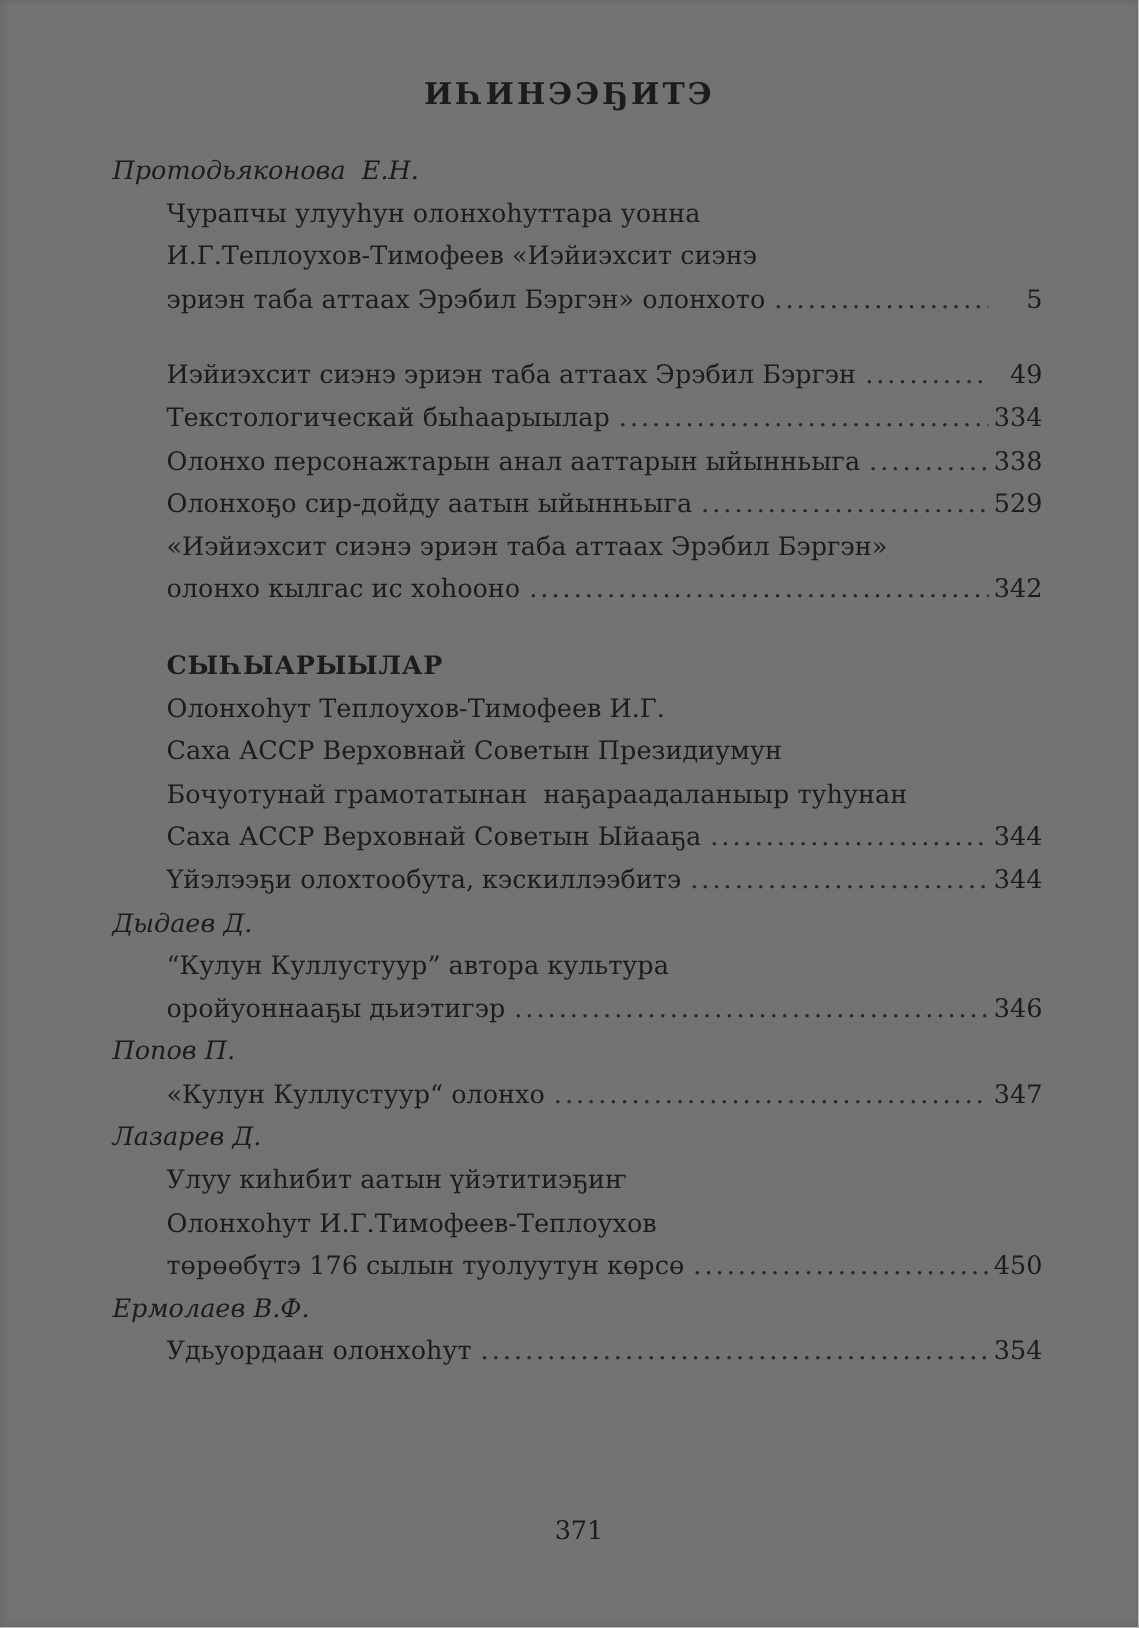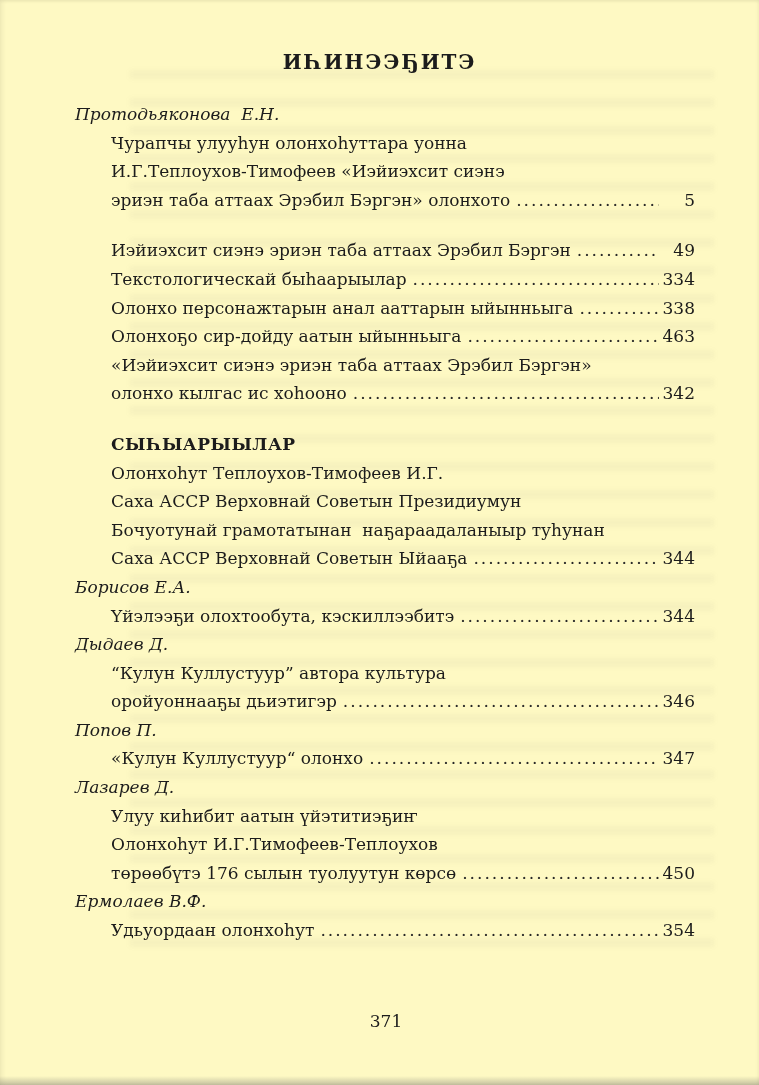--- a/index.html
+++ b/index.html
@@ -5,21 +5,21 @@
   html, body {
     margin: 0;
     padding: 0;
     background: #ffffff;
   }
   .page {
     position: relative;
     width: 759px;
     height: 1085px;
     margin: 0 auto;
-    background: #fef9c3;
+    background: #737373;
     color: #1c1c1c;
     font-family: "DejaVu Serif", "Liberation Serif", serif;
     overflow: hidden;
     box-shadow: inset 3px 0 4px rgba(0,0,0,0.05),
                 inset 0 2px 3px rgba(0,0,0,0.04),
                 inset -2px 0 3px rgba(0,0,0,0.03);
   }
   
   .bleedthrough {
     position: absolute;
@@ -133,21 +133,21 @@
         <span class="page-num">334</span>
       </div>
       <div class="row indent">
         <span class="line-text">Олонхо персонажтарын анал ааттарын ыйынньыга</span>
         <span class="leader"></span>
         <span class="page-num">338</span>
       </div>
       <div class="row indent">
         <span class="line-text">Олонхоҕо сир-дойду аатын ыйынньыга</span>
         <span class="leader"></span>
-        <span class="page-num">463</span>
+        <span class="page-num">529</span>
       </div>
       <div class="row indent">
         <span class="line-text">«Иэйиэхсит сиэнэ эриэн таба аттаах Эрэбил Бэргэн»</span>
       </div>
       <div class="row indent">
         <span class="line-text">олонхо кылгас ис хоһооно</span>
         <span class="leader"></span>
         <span class="page-num">342</span>
       </div>
       <div class="row indent gap">
@@ -160,23 +160,20 @@
         <span class="line-text">Саха АССР Верховнай Советын Президиумун</span>
       </div>
       <div class="row indent">
         <span class="line-text">Бочуотунай грамотатынан  наҕараадаланыыр туһунан</span>
       </div>
       <div class="row indent">
         <span class="line-text">Саха АССР Верховнай Советын Ыйааҕа</span>
         <span class="leader"></span>
         <span class="page-num">344</span>
       </div>
-      <div class="row">
-        <span class="line-text italic">Борисов Е.А.</span>
-      </div>
       <div class="row indent">
         <span class="line-text">Үйэлээҕи олохтообута, кэскиллээбитэ</span>
         <span class="leader"></span>
         <span class="page-num">344</span>
       </div>
       <div class="row">
         <span class="line-text italic">Дыдаев Д.</span>
       </div>
       <div class="row indent">
         <span class="line-text">“Кулун Куллустуур” автора культура</span>

